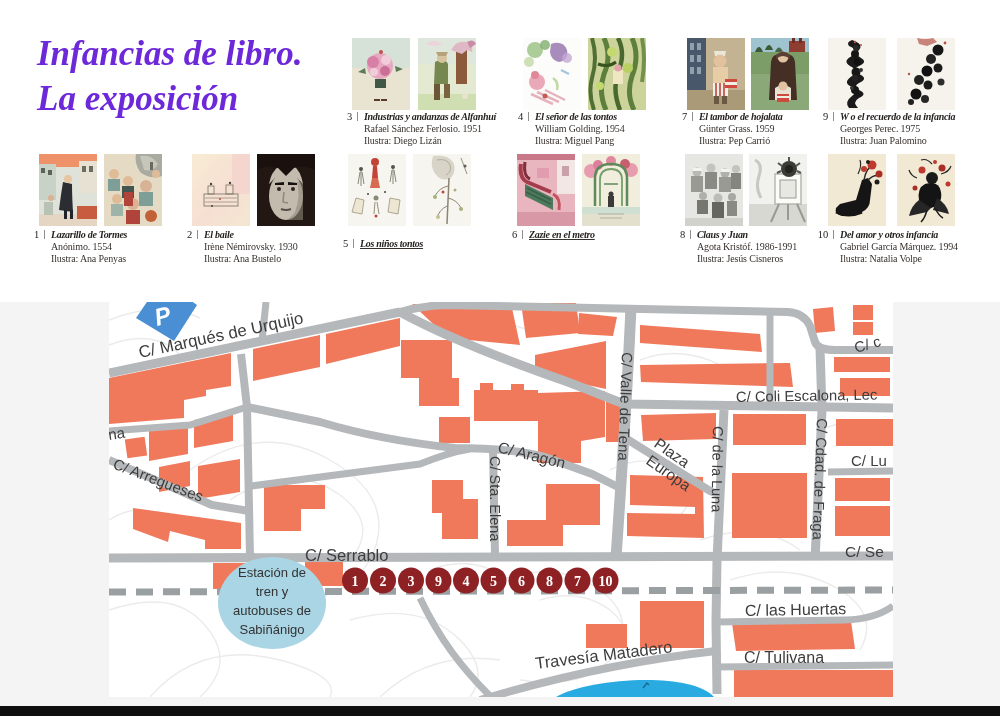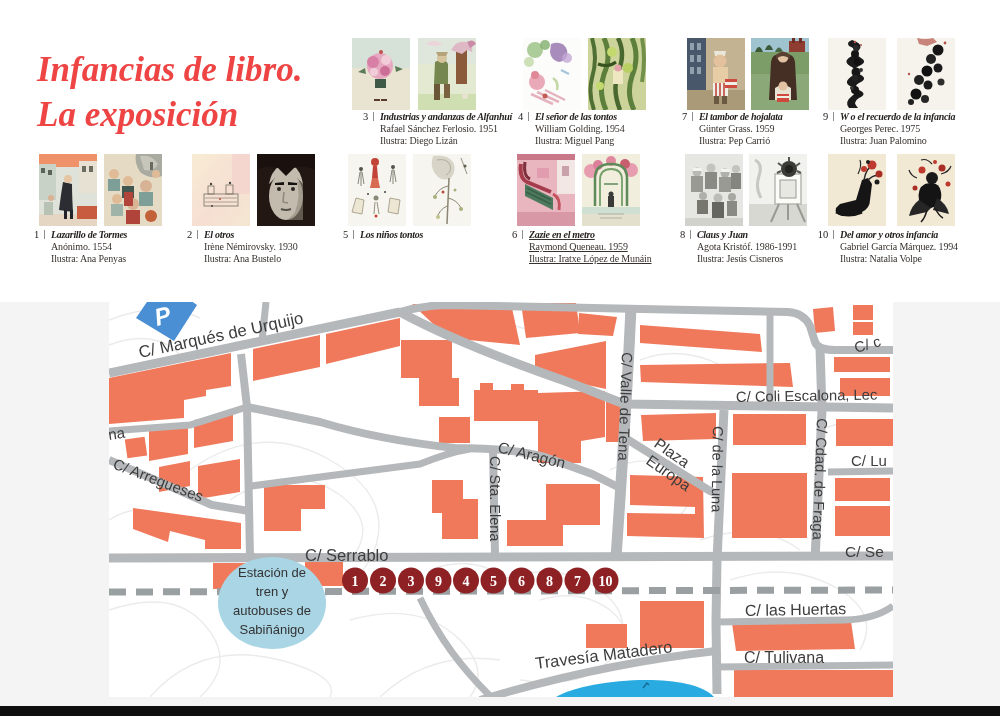--- a/index.html
+++ b/index.html
@@ -12,21 +12,21 @@
 .cap .b{display:inline-block;width:1px;height:9px;background:#8f8f8f;margin:0 6px 0 5px;vertical-align:-1px;}
 .cap .t{font-style:italic;font-weight:bold;color:#262220;letter-spacing:-0.3px;}
 .cap .l2{margin-left:36px;}
 .th{position:absolute;}
 </style>
 </head>
 <body>
 
 <div class="abs" style="left:0;top:0;width:1000px;height:302px;background:#fff;"></div>
 
-<div class="abs" style="left:37px;top:47px;font:bold italic 35px/45px 'Liberation Serif',serif;color:#ef4444;">Infancias de libro.<br>La exposición</div>
+<div class="abs" style="left:37px;top:31px;font:bold italic 35px/45px 'Liberation Serif',serif;color:#6d28d9;">Infancias de libro.<br>La exposición</div>
 
 <svg class="th" style="left:39px;top:154px" width="58" height="72" viewBox="0 0 58 72">
     <rect width="58" height="72" fill="#dfe2d8"></rect>
 <rect width="58" height="13" fill="#ef9169"></rect>
 <rect x="0" y="10" width="17" height="36" fill="#c9d2c6"></rect>
 <rect x="2" y="14" width="4" height="5" fill="#5c6258"></rect>
     <rect x="9" y="16" width="4" height="5" fill="#5c6258"></rect>
 <rect x="40" y="7" width="18" height="32" fill="#e6e1d2"></rect>
 <rect x="43" y="12" width="4" height="6" fill="#6b6b60"></rect>
     <rect x="50" y="12" width="4" height="6" fill="#6b6b60"></rect>
@@ -89,21 +89,21 @@
 <path d="M0 0 H58 V16 Q46 10 37 14 L29 22 L21 14 Q12 10 0 16 Z" fill="#1a100d"></path>
 <path d="M18 29 L27 28 L27 31 L18 31 Z" fill="#141210"></path>
 <path d="M31 28 L40 29 L40 31 L31 31 Z" fill="#141210"></path>
 <circle cx="22" cy="35" r="2" fill="#2a2520"></circle>
     <circle cx="36" cy="35" r="2" fill="#2a2520"></circle>
 <path d="M27 38 L26 48 L31 49" stroke="#8f887a" stroke-width="1.5" fill="none"></path>
 <path d="M24 55 Q29 57 34 55" stroke="#55504a" stroke-width="2" fill="none"></path>
 <path d="M40 28 Q44 42 38 58 Q34 64 29 66 L46 66 L46 28 Z" fill="#8f8778" opacity="0.6"></path>
   </svg>
 <div class="cap" style="left:168px;top:229px;">
-<div class="l1"><span class="n">2</span><span class="b"></span><span class="t">El otros</span></div>
+<div class="l1"><span class="n">2</span><span class="b"></span><span class="t">El baile</span></div>
 <div class="l2">Irène Némirovsky. 1930<br>Ilustra: Ana Bustelo</div>
 </div>
 
 <svg class="th" style="left:352px;top:38px" width="58" height="72" viewBox="0 0 58 72">
     <rect width="58" height="72" fill="#e9e4d2"></rect>
 <rect width="58" height="30" fill="#d6e2d8"></rect>
 <circle cx="28" cy="28" r="13" fill="#e6a8c0"></circle>
 <circle cx="21" cy="24" r="6" fill="#d77fa4"></circle>
     <circle cx="34" cy="22" r="5" fill="#f0cdd8"></circle>
 <circle cx="33" cy="33" r="5" fill="#cc6f96"></circle>
@@ -124,21 +124,21 @@
 <path d="M33 12 Q38 2 48 4 Q56 6 54 14 L49 12 L44 16 Z" fill="#dfb8c6"></path>
 <path d="M49 4 Q55 0 58 6 L52 10 Z" fill="#c98ba6"></path>
 <rect x="0" y="56" width="58" height="16" fill="#cfdfb2"></rect>
 <path d="M17 24 Q26 18 30 26 L30 46 L16 46 Z" fill="#76874f"></path>
 <circle cx="24" cy="20" r="5" fill="#d6c49e"></circle>
 <path d="M18 14 h12 l-2 4 h-8 Z" fill="#b5a279"></path>
 <rect x="16" y="46" width="6" height="16" fill="#6b5635"></rect>
 <rect x="26" y="46" width="6" height="14" fill="#7a6240"></rect>
 <circle cx="47" cy="58" r="3" fill="#e8e2d0"></circle>
   </svg>
-<div class="cap" style="left:344px;top:111px;">
+<div class="cap" style="left:328px;top:111px;">
 <div class="l1"><span class="n">3</span><span class="b"></span><span class="t">Industrias y andanzas de Alfanhuí</span></div>
 <div class="l2">Rafael Sánchez Ferlosio. 1951<br>Ilustra: Diego Lizán</div>
 </div>
 
 <svg class="th" style="left:523px;top:38px" width="58" height="72" viewBox="0 0 58 72">
     <rect width="58" height="72" fill="#fcfcfa"></rect>
 <circle cx="12" cy="12" r="8" fill="#a3c78e" opacity="0.9"></circle>
 <circle cx="22" cy="7" r="5" fill="#7fae6d" opacity="0.8"></circle>
 <circle cx="6" cy="24" r="5" fill="#c2d8a8" opacity="0.8"></circle>
 <path d="M28 6 Q40 2 44 12 Q46 22 36 24 Q28 22 27 14 Z" fill="#9d7fb5" opacity="0.9"></path>
@@ -193,21 +193,21 @@
 <path d="M36 24 L34 70" stroke="#8a8572" stroke-width="1.5" fill="none"></path>
 <path d="M35 32 Q26 34 22 42 M35 44 Q44 46 48 54 M34 52 Q26 56 24 64" stroke="#8a8572" stroke-width="1" fill="none"></path>
 <circle cx="22" cy="43" r="2" fill="#a8b07c"></circle>
     <circle cx="48" cy="55" r="2" fill="#a8b07c"></circle>
 <circle cx="25" cy="63" r="2" fill="#c0c490"></circle>
     <circle cx="42" cy="36" r="1.5" fill="#a8b07c"></circle>
 <circle cx="30" cy="38" r="1.5" fill="#b84838"></circle>
 <circle cx="52" cy="12" r="1.5" fill="#55554b"></circle>
 <path d="M48 4 L54 20" stroke="#77775f" stroke-width="0.8"></path>
   </svg>
-<div class="cap" style="left:324px;top:229px;">
+<div class="cap" style="left:324px;top:238px;text-decoration:underline;">
 <div class="l1"><span class="n">5</span><span class="b"></span><span class="t">Los niños tontos</span></div>
 </div>
 
 <svg class="th" style="left:517px;top:154px" width="58" height="72" viewBox="0 0 58 72">
     <rect width="58" height="72" fill="#e9b6c0"></rect>
 <rect x="0" y="58" width="58" height="14" fill="#d898a6"></rect>
 <rect x="40" y="6" width="18" height="34" fill="#f2e7e4"></rect>
 <rect x="45" y="12" width="7" height="10" fill="#c9a1ab"></rect>
 <path d="M4 10 Q2 24 10 28 L34 38" stroke="#a43c4c" stroke-width="4" fill="none"></path>
 <path d="M8 8 Q6 22 13 25" stroke="#7e2f3c" stroke-width="3" fill="none"></path>
@@ -228,21 +228,20 @@
 <path d="M18 52 L18 26 Q18 15 29 15 Q40 15 40 26 L40 52" stroke="#74a06b" stroke-width="1.8" fill="none"></path>
 <path d="M22 30 H36" stroke="#5e8a5a" stroke-width="1.5"></path>
 <rect x="26" y="42" width="6" height="11" fill="#3a3a38"></rect>
 <circle cx="29" cy="40" r="2.5" fill="#3a3a38"></circle>
 <rect x="0" y="53" width="58" height="7" fill="#cfdfd2"></rect>
 <rect x="0" y="60" width="58" height="12" fill="#e4e0ce"></rect>
 <path d="M16 60 H42 M18 64 H40" stroke="#b0b0a4" stroke-width="1.2"></path>
   </svg>
 <div class="cap" style="left:493px;top:229px;text-decoration:underline;">
 <div class="l1"><span class="n">6</span><span class="b"></span><span class="t">Zazie en el metro</span></div>
-<div class="l2">Raymond Queneau. 1959<br>Ilustra: Iratxe López de Munáin</div>
 </div>
 
 <svg class="th" style="left:687px;top:38px" width="58" height="72" viewBox="0 0 58 72">
     <rect width="58" height="72" fill="#c4b392"></rect>
 <rect x="0" y="0" width="19" height="52" fill="#49576b"></rect>
 <rect x="3" y="5" width="4" height="7" fill="#92a0ad"></rect>
     <rect x="10" y="5" width="4" height="7" fill="#92a0ad"></rect>
 <rect x="3" y="17" width="4" height="7" fill="#92a0ad"></rect>
     <rect x="10" y="17" width="4" height="7" fill="#92a0ad"></rect>
 <rect x="3" y="29" width="4" height="7" fill="#92a0ad"></rect>

